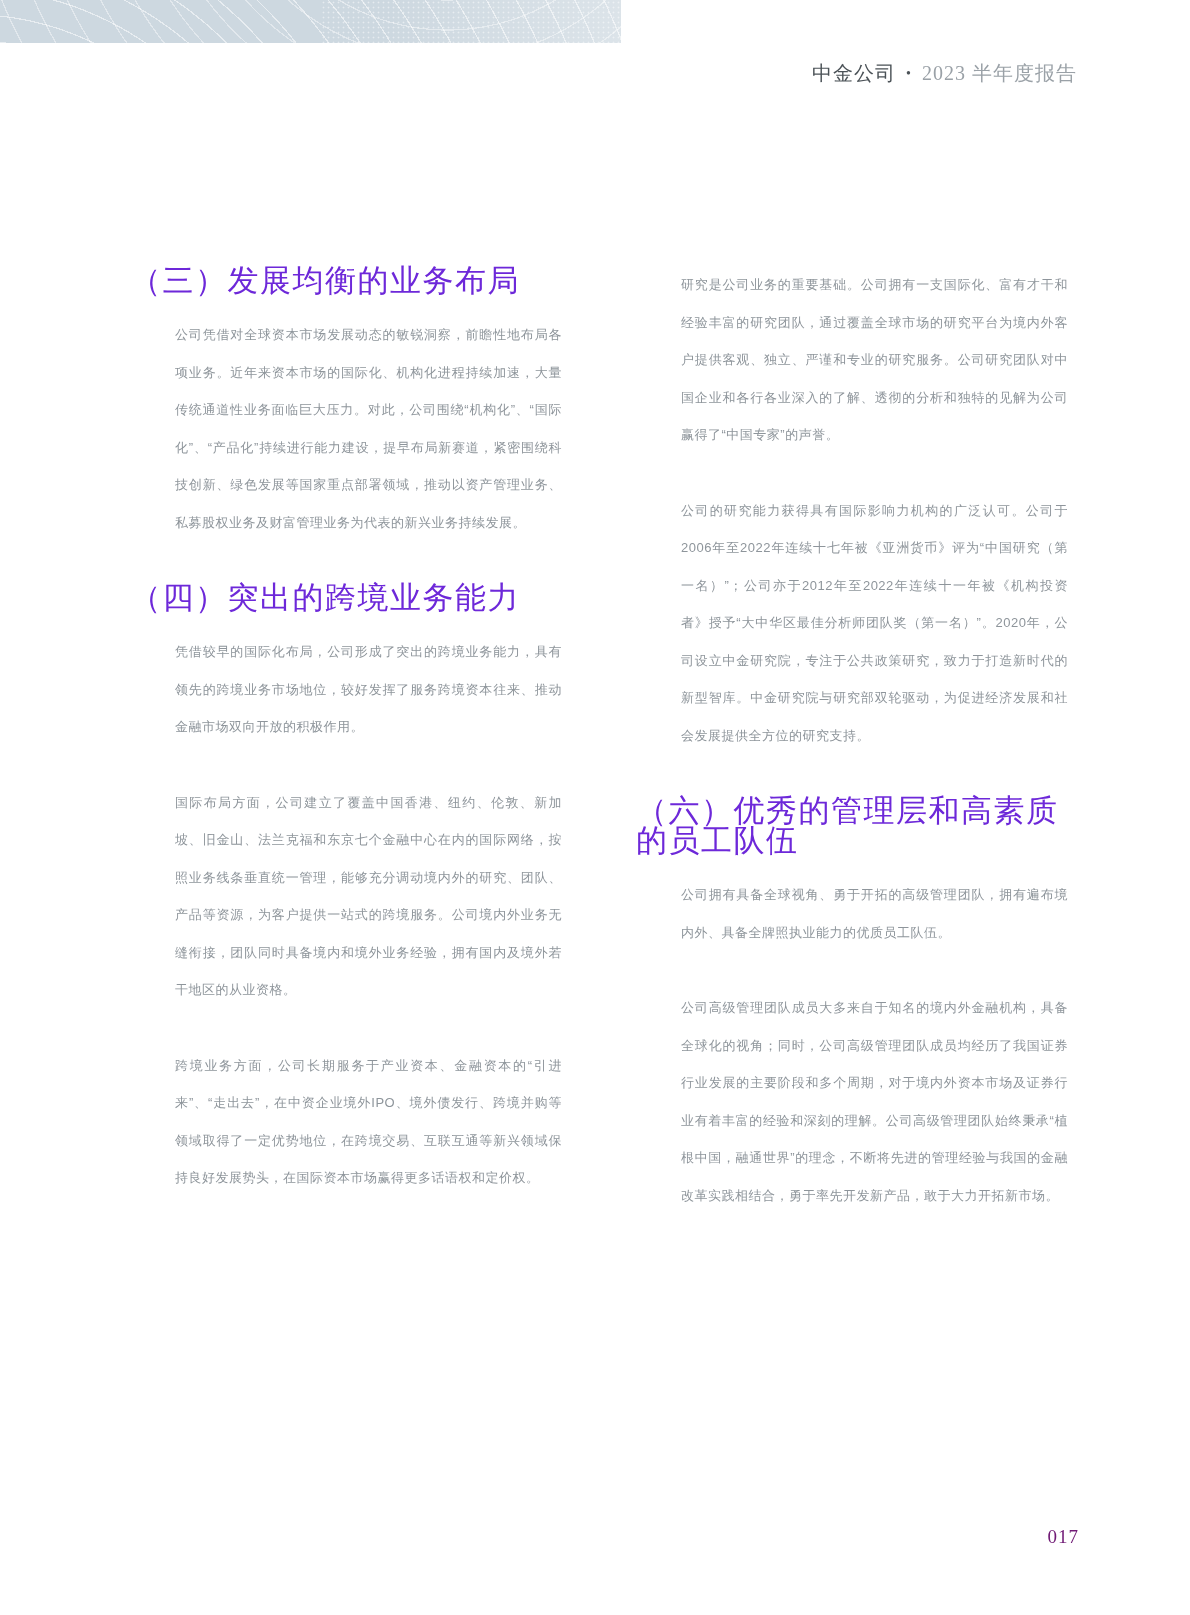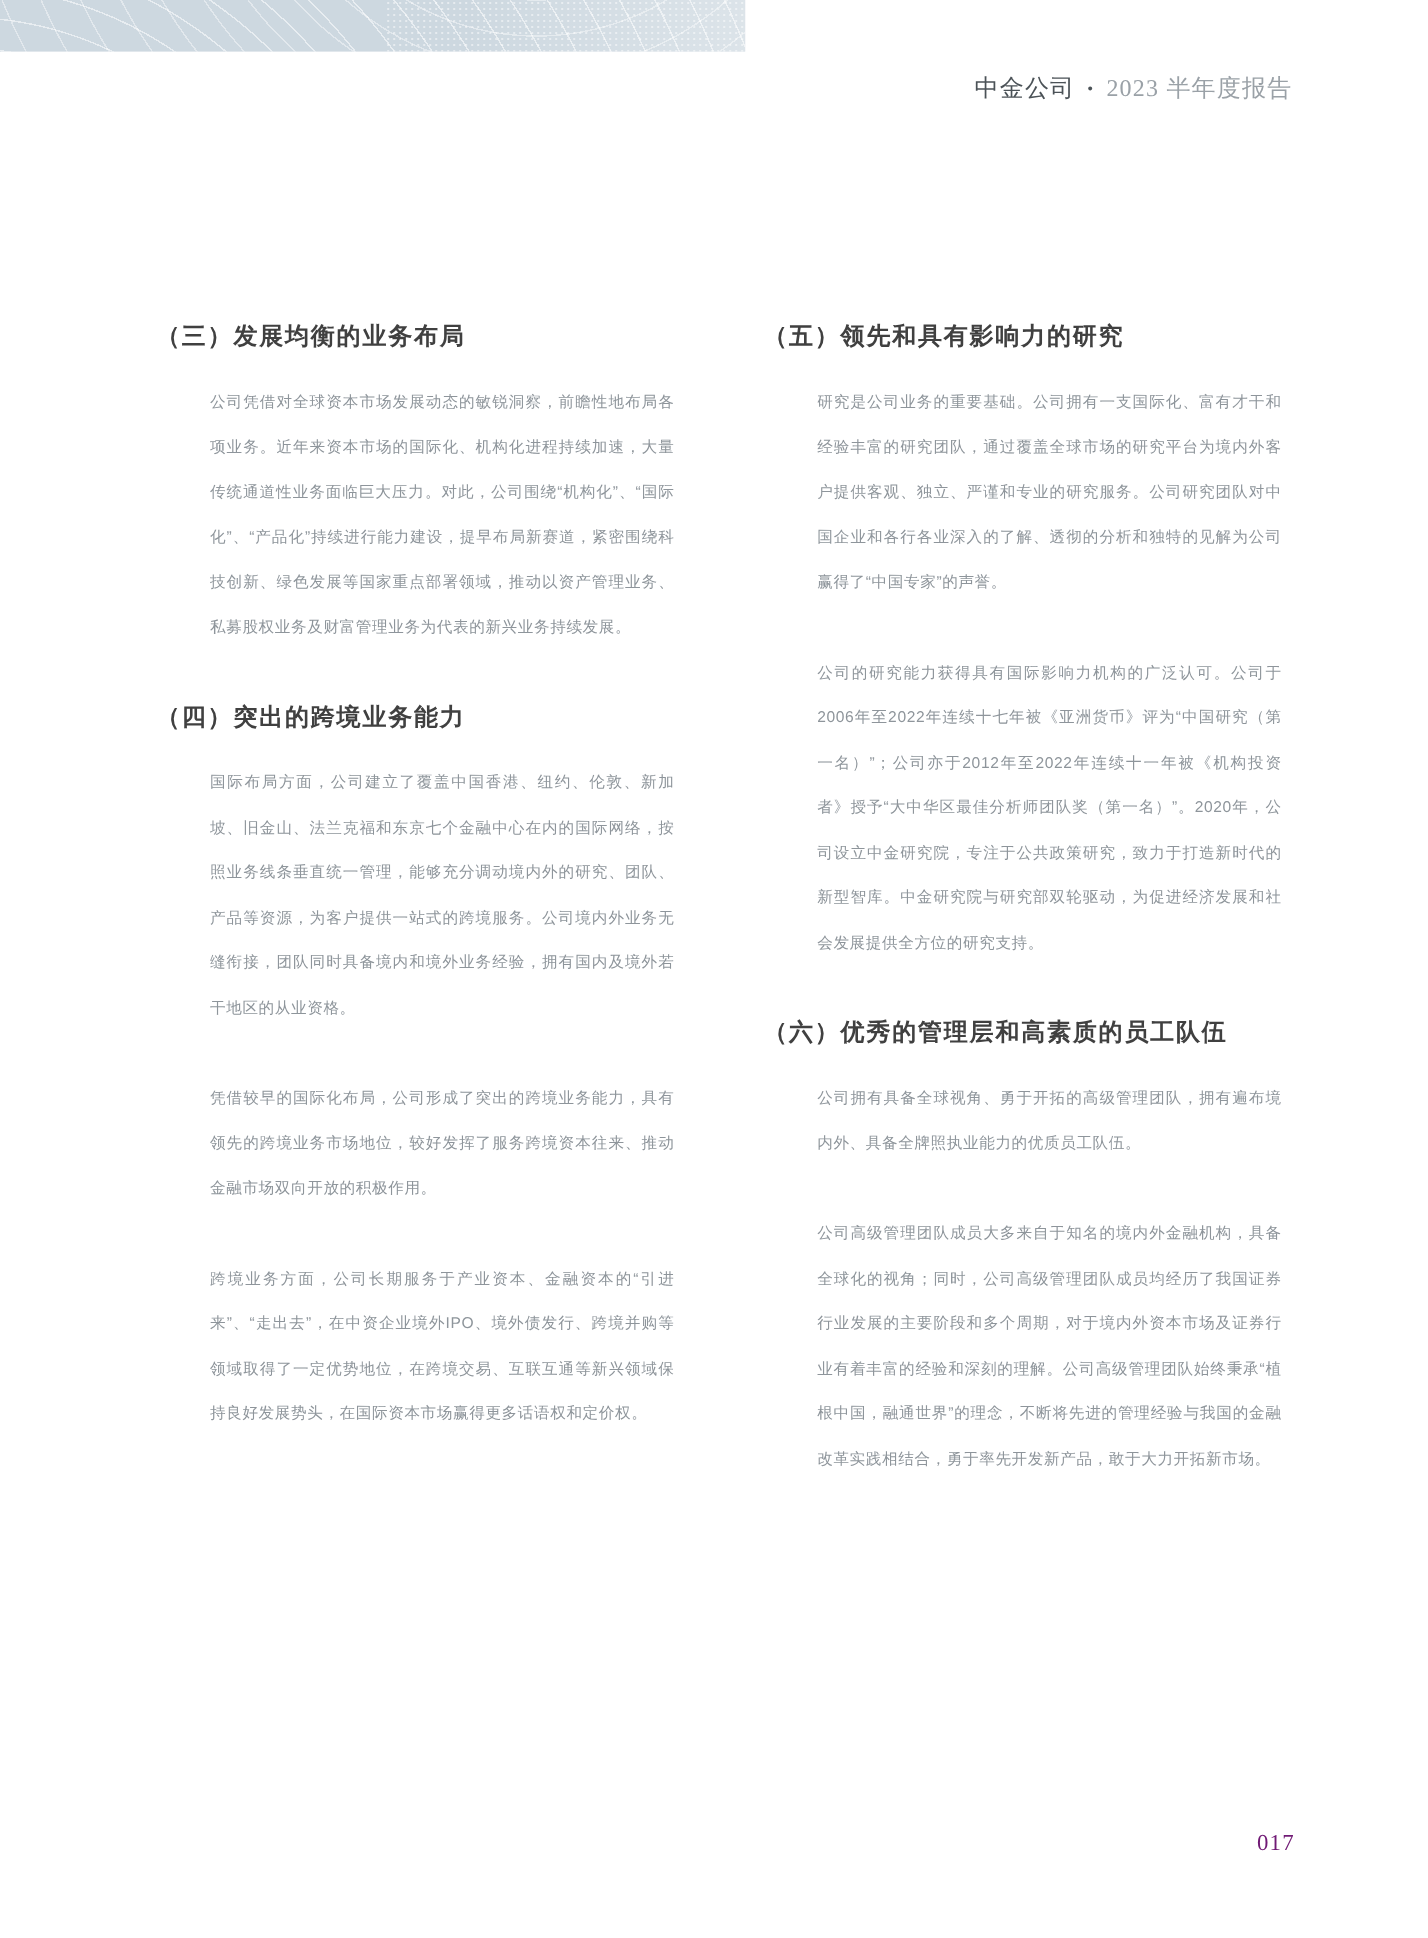--- a/index.html
+++ b/index.html
@@ -33,23 +33,23 @@
     white-space:nowrap;
   }
   .doc-header .company{color:#4b5257;}
   .doc-header .sep{color:#4b5257;margin:0 10px;font-size:14px;vertical-align:2px;}
   .doc-header .report{color:#9aa1a7;}
   
   .col{position:absolute;top:266px;width:432px;}
   .col-left{left:130px;}
   .col-right{left:636px;}
   .section-heading{
-    color:#404040;
-    font-size:20px;
-    font-weight:700;
+    color:#6d28d9;
+    font-size:31px;
+    font-weight:400;
     letter-spacing:1.5px;
     margin:0 0 20px 0;
     line-height:30px;
   }
   .section + .section{margin-top:42px;}
   .para{
     color:#8e959b;
     font-size:13px;
     line-height:37.5px;
     letter-spacing:.5px;
@@ -79,29 +79,28 @@
     <span class="company">中金公司</span><span class="sep">•</span><span class="report">2023 半年度报告</span>
   </div>
 
   <div class="col col-left">
     <div class="section">
       <h2 class="section-heading">（三）发展均衡的业务布局</h2>
       <p class="para">公司凭借对全球资本市场发展动态的敏锐洞察，前瞻性地布局各项业务。近年来资本市场的国际化、机构化进程持续加速，大量传统通道性业务面临巨大压力。对此，公司围绕“机构化”、“国际化”、“产品化”持续进行能力建设，提早布局新赛道，紧密围绕科技创新、绿色发展等国家重点部署领域，推动以资产管理业务、私募股权业务及财富管理业务为代表的新兴业务持续发展。</p>
     </div>
     <div class="section">
       <h2 class="section-heading">（四）突出的跨境业务能力</h2>
+      <p class="para">凭借较早的国际化布局，公司形成了突出的跨境业务能力，具有领先的跨境业务市场地位，较好发挥了服务跨境资本往来、推动金融市场双向开放的积极作用。</p>
       <p class="para">国际布局方面，公司建立了覆盖中国香港、纽约、伦敦、新加坡、旧金山、法兰克福和东京七个金融中心在内的国际网络，按照业务线条垂直统一管理，能够充分调动境内外的研究、团队、产品等资源，为客户提供一站式的跨境服务。公司境内外业务无缝衔接，团队同时具备境内和境外业务经验，拥有国内及境外若干地区的从业资格。</p>
-      <p class="para">凭借较早的国际化布局，公司形成了突出的跨境业务能力，具有领先的跨境业务市场地位，较好发挥了服务跨境资本往来、推动金融市场双向开放的积极作用。</p>
       <p class="para">跨境业务方面，公司长期服务于产业资本、金融资本的“引进来”、“走出去”，在中资企业境外IPO、境外债发行、跨境并购等领域取得了一定优势地位，在跨境交易、互联互通等新兴领域保持良好发展势头，在国际资本市场赢得更多话语权和定价权。</p>
     </div>
   </div>
 
   <div class="col col-right">
     <div class="section">
-      <h2 class="section-heading">（五）领先和具有影响力的研究</h2>
       <p class="para">研究是公司业务的重要基础。公司拥有一支国际化、富有才干和经验丰富的研究团队，通过覆盖全球市场的研究平台为境内外客户提供客观、独立、严谨和专业的研究服务。公司研究团队对中国企业和各行各业深入的了解、透彻的分析和独特的见解为公司赢得了“中国专家”的声誉。</p>
       <p class="para">公司的研究能力获得具有国际影响力机构的广泛认可。公司于2006年至2022年连续十七年被《亚洲货币》评为“中国研究（第一名）”；公司亦于2012年至2022年连续十一年被《机构投资者》授予“大中华区最佳分析师团队奖（第一名）”。2020年，公司设立中金研究院，专注于公共政策研究，致力于打造新时代的新型智库。中金研究院与研究部双轮驱动，为促进经济发展和社会发展提供全方位的研究支持。</p>
     </div>
     <div class="section">
       <h2 class="section-heading">（六）优秀的管理层和高素质的员工队伍</h2>
       <p class="para">公司拥有具备全球视角、勇于开拓的高级管理团队，拥有遍布境内外、具备全牌照执业能力的优质员工队伍。</p>
       <p class="para">公司高级管理团队成员大多来自于知名的境内外金融机构，具备全球化的视角；同时，公司高级管理团队成员均经历了我国证券行业发展的主要阶段和多个周期，对于境内外资本市场及证券行业有着丰富的经验和深刻的理解。公司高级管理团队始终秉承“植根中国，融通世界”的理念，不断将先进的管理经验与我国的金融改革实践相结合，勇于率先开发新产品，敢于大力开拓新市场。</p>
     </div>
   </div>
 

